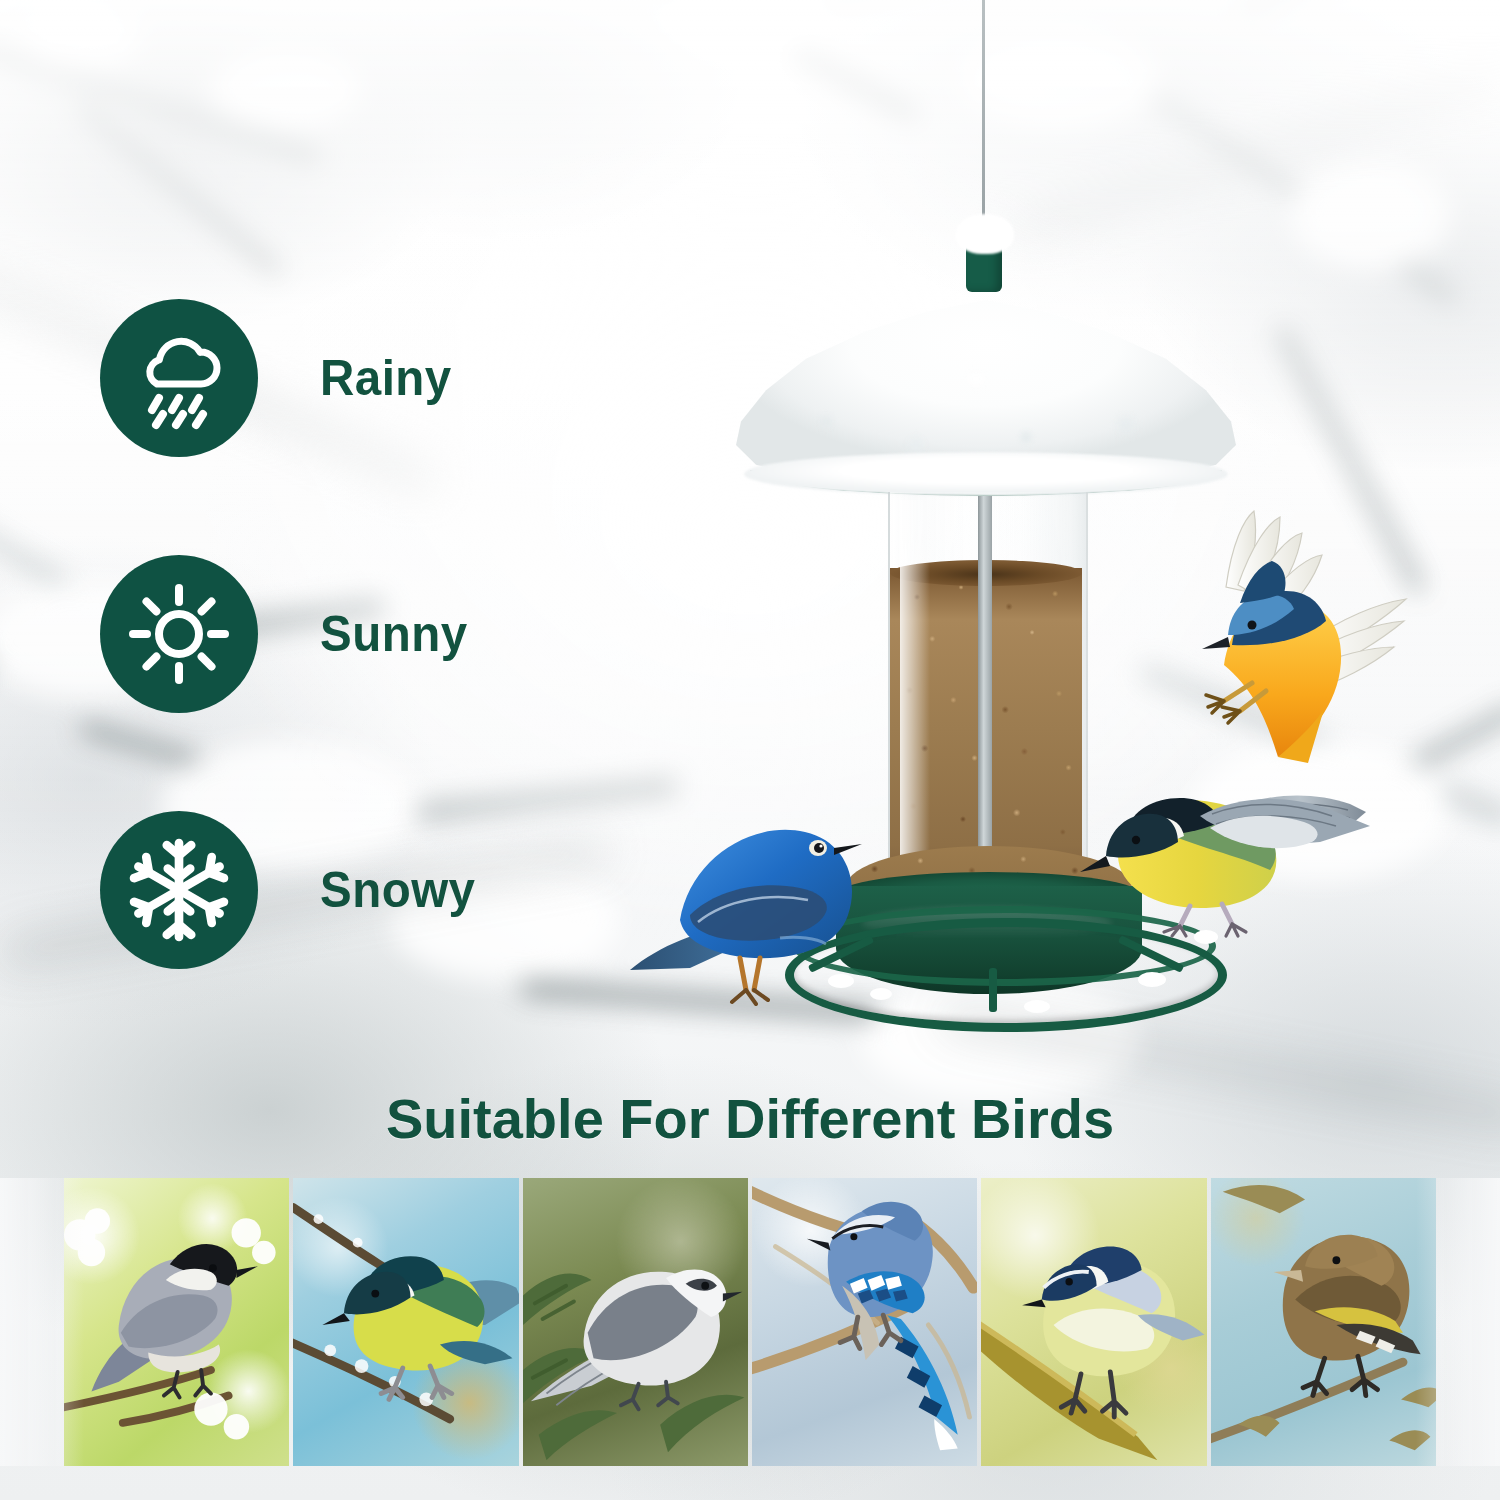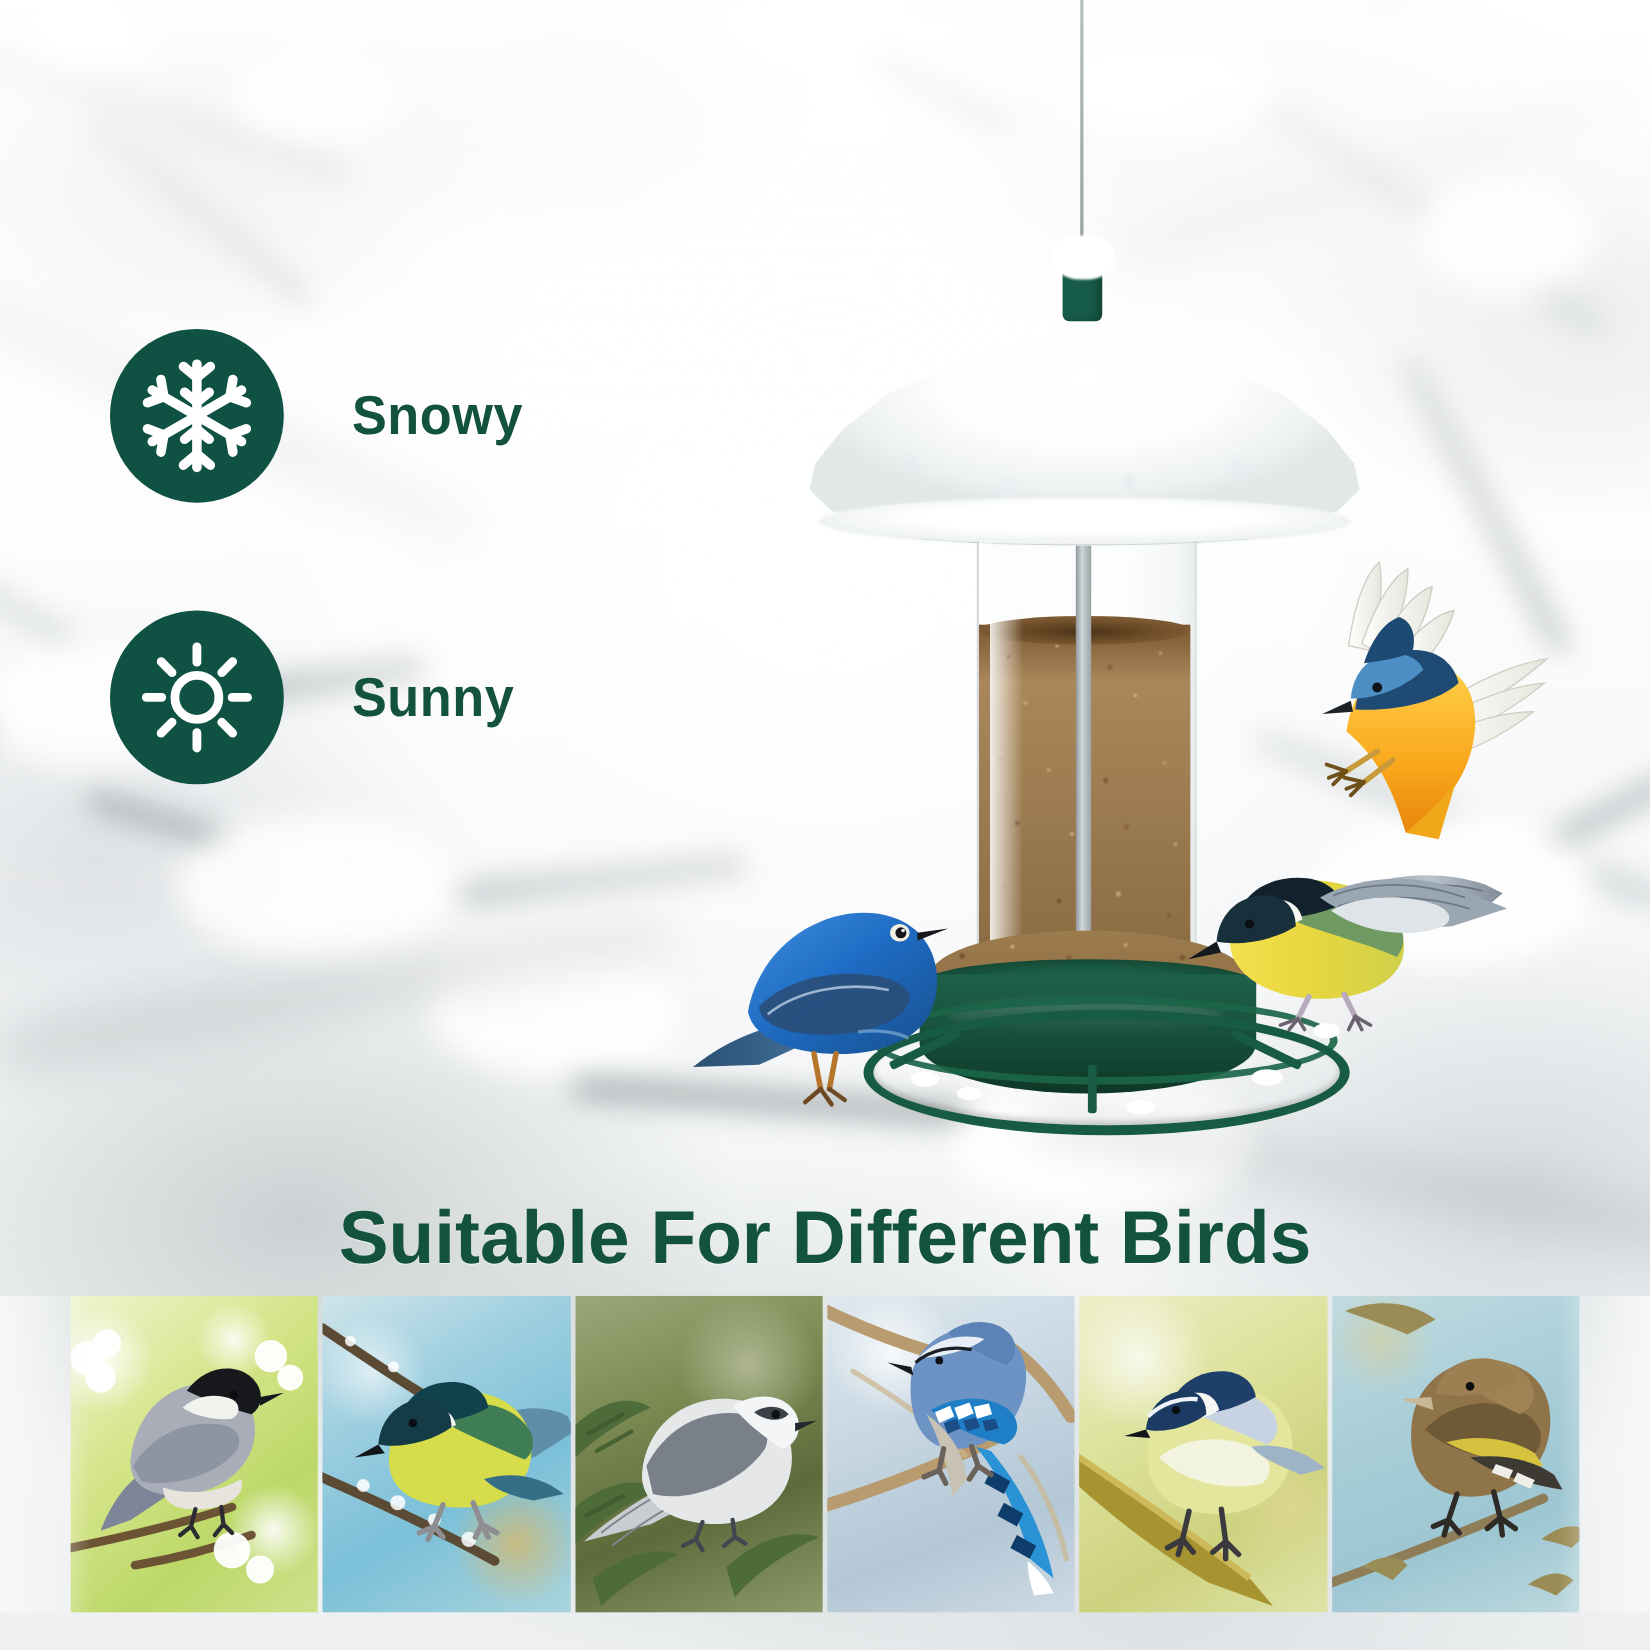--- a/index.html
+++ b/index.html
@@ -178,21 +178,21 @@
   .perch-strut{position:absolute;background:#175b43;border-radius:3px;}
   .ring-snow{position:absolute;background:#fff;border-radius:50%;filter:blur(.5px);}
 
   
   .bird{position:absolute;}
 
   
   .h3{
     position:absolute;left:0;top:1086px;width:1500px;text-align:center;
     font-family:"Liberation Sans Narrow","Liberation Sans","DejaVu Sans Condensed",sans-serif;
-    font-weight:700;font-size:68px;color:#12523F;letter-spacing:0px;
+    font-weight:700;font-size:56px;color:#12523F;letter-spacing:0px;
     text-shadow:0 1px 0 rgba(255,255,255,.65);
   }
   .strip{position:absolute;left:64px;top:1178px;width:1372px;height:288px;display:flex;gap:4px;}
   .tile{position:relative;height:288px;overflow:hidden;flex:1 1 0;}
   .tile .photo{position:absolute;inset:0;}
   .tile .bsvg{position:absolute;inset:0;}
 
   .fadeL{position:absolute;left:0;top:1178px;width:84px;height:288px;
     background:linear-gradient(90deg,rgba(246,247,248,1),rgba(246,247,248,0));pointer-events:none;}
   .fadeR{position:absolute;right:0;top:1178px;width:84px;height:288px;
@@ -240,20 +240,59 @@
       <div class="br dark" style="left:40px;top:980px;width:620px;height:30px;transform:rotate(-10deg);opacity:.45;"></div>
       <div class="br dark" style="left:980px;top:1040px;width:600px;height:30px;transform:rotate(10deg);opacity:.4;"></div>
     </div>
 
     <div class="bg-veil"></div>
   </div>
 
 
   <div class="features">
 
+    <div class="feature">
+      <div class="icon-circle">
+        <span>
+          <svg width="104" height="104" viewBox="0 0 104 104" aria-hidden="true">
+            <path d="M30 58 h44 a16 16 0 0 0 0-32 a1 1 0 0 0-.9.2 a22 22 0 0 0-40.6 7 a1 1 0 0 1-1 .9 A13 13 0 0 0 30 58 Z" fill="none" stroke="#ffffff" stroke-width="7" stroke-linejoin="round" stroke-linecap="round"></path>
+            <g stroke="#ffffff" stroke-width="8" stroke-linecap="round">
+              <line x1="32" y1="72" x2="25" y2="84"></line>
+              <line x1="52" y1="72" x2="45" y2="84"></line>
+              <line x1="72" y1="72" x2="65" y2="84"></line>
+              <line x1="36" y1="88" x2="29" y2="99"></line>
+              <line x1="56" y1="88" x2="49" y2="99"></line>
+              <line x1="76" y1="88" x2="69" y2="99"></line>
+            </g>
+          </svg>
+        </span>
+      </div>
+      <div class="feat-label">Rainy</div>
+    </div>
+
+    <div class="feature">
+      <div class="icon-circle">
+        <span>
+          <svg width="104" height="104" viewBox="0 0 104 104" aria-hidden="true">
+            <circle cx="52" cy="52" r="20" fill="none" stroke="#ffffff" stroke-width="8"></circle>
+            <g stroke="#ffffff" stroke-width="8" stroke-linecap="round">
+              <line x1="52" y1="6" x2="52" y2="20"></line>
+              <line x1="52" y1="84" x2="52" y2="98"></line>
+              <line x1="6" y1="52" x2="20" y2="52"></line>
+              <line x1="84" y1="52" x2="98" y2="52"></line>
+              <line x1="19.5" y1="19.5" x2="29.4" y2="29.4"></line>
+              <line x1="74.6" y1="74.6" x2="84.5" y2="84.5"></line>
+              <line x1="84.5" y1="19.5" x2="74.6" y2="29.4"></line>
+              <line x1="29.4" y1="74.6" x2="19.5" y2="84.5"></line>
+            </g>
+          </svg>
+        </span>
+      </div>
+      <div class="feat-label">Sunny</div>
+    </div>
 
     <div class="feature">
       <div class="icon-circle">
         <span>
           <svg width="106" height="106" viewBox="0 0 104 104" aria-hidden="true">
             <g stroke="#ffffff" stroke-width="8.5" stroke-linecap="round" fill="none">
               <g>
                 <line x1="52" y1="6" x2="52" y2="98"></line>
                 <line x1="52" y1="18" x2="40" y2="8"></line>
                   <line x1="52" y1="18" x2="64" y2="8"></line>
@@ -278,41 +317,20 @@
                 <line x1="52" y1="86" x2="40" y2="96"></line>
                   <line x1="52" y1="86" x2="64" y2="96"></line>
               </g>
             </g>
           </svg>
         </span>
       </div>
       <div class="feat-label">Snowy</div>
     </div>
 
-    <div class="feature">
-      <div class="icon-circle">
-        <span>
-          <svg width="104" height="104" viewBox="0 0 104 104" aria-hidden="true">
-            <circle cx="52" cy="52" r="20" fill="none" stroke="#ffffff" stroke-width="8"></circle>
-            <g stroke="#ffffff" stroke-width="8" stroke-linecap="round">
-              <line x1="52" y1="6" x2="52" y2="20"></line>
-              <line x1="52" y1="84" x2="52" y2="98"></line>
-              <line x1="6" y1="52" x2="20" y2="52"></line>
-              <line x1="84" y1="52" x2="98" y2="52"></line>
-              <line x1="19.5" y1="19.5" x2="29.4" y2="29.4"></line>
-              <line x1="74.6" y1="74.6" x2="84.5" y2="84.5"></line>
-              <line x1="84.5" y1="19.5" x2="74.6" y2="29.4"></line>
-              <line x1="29.4" y1="74.6" x2="19.5" y2="84.5"></line>
-            </g>
-          </svg>
-        </span>
-      </div>
-      <div class="feat-label">Sunny</div>
-    </div>
-
   </div>
 
   <div class="feeder">
 
     <div class="hang-string"></div>
     <div class="hook"></div>
     <div class="hook-snow"></div>
 
     <div class="roof">
       <div class="roof-tex"></div>

